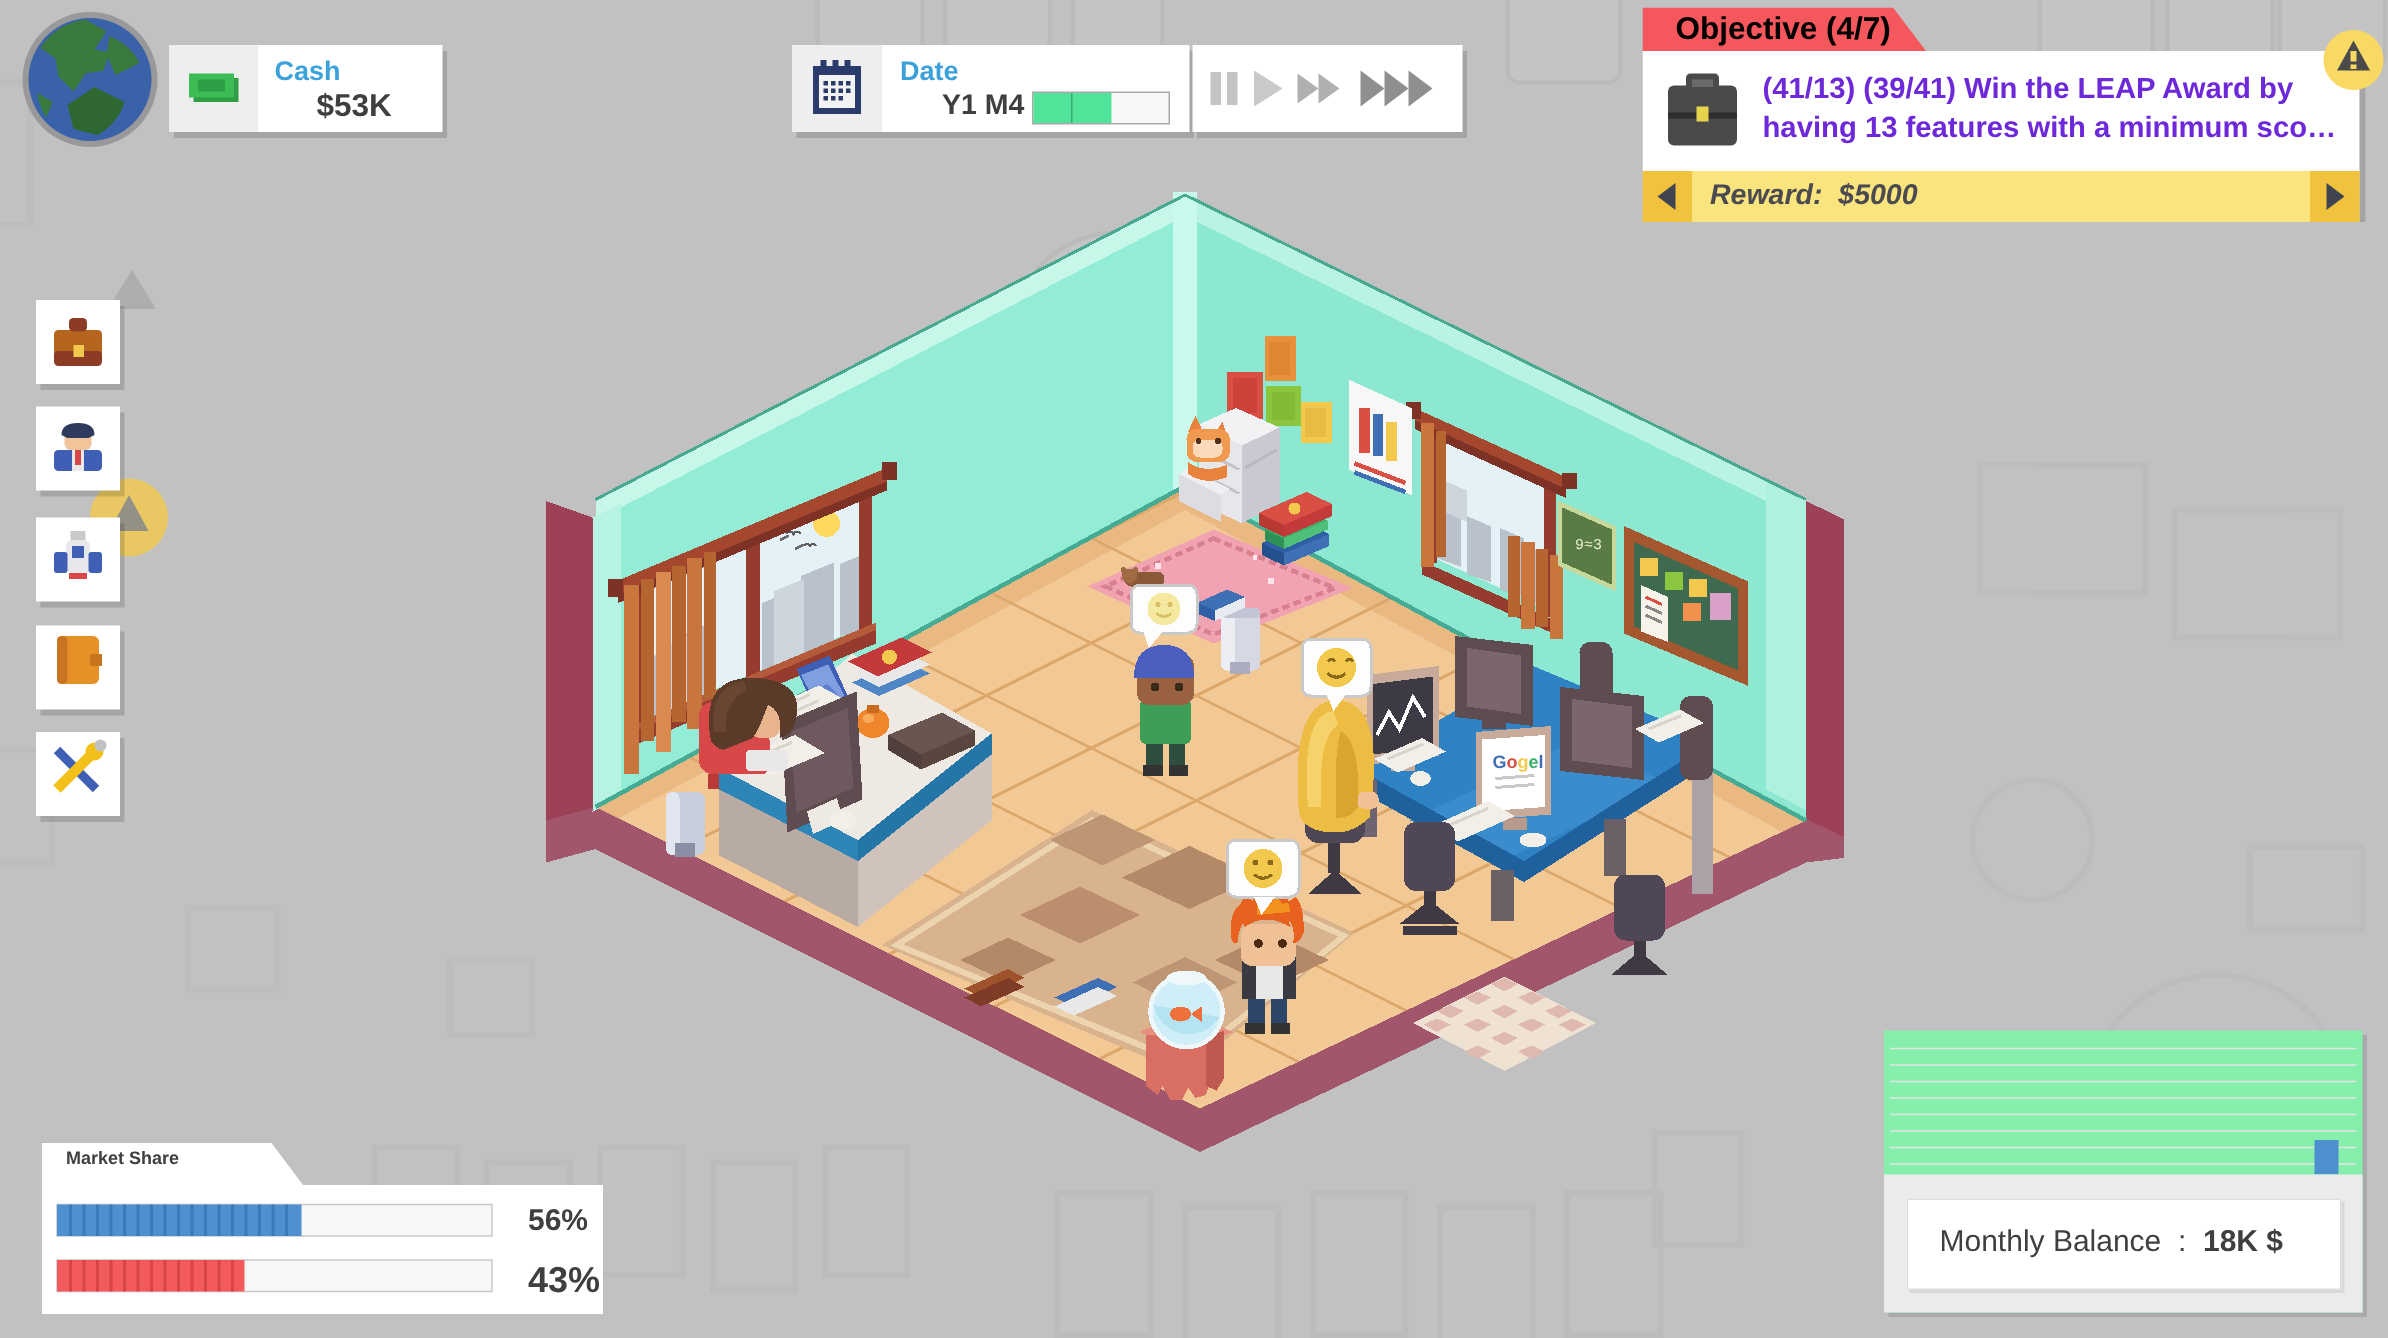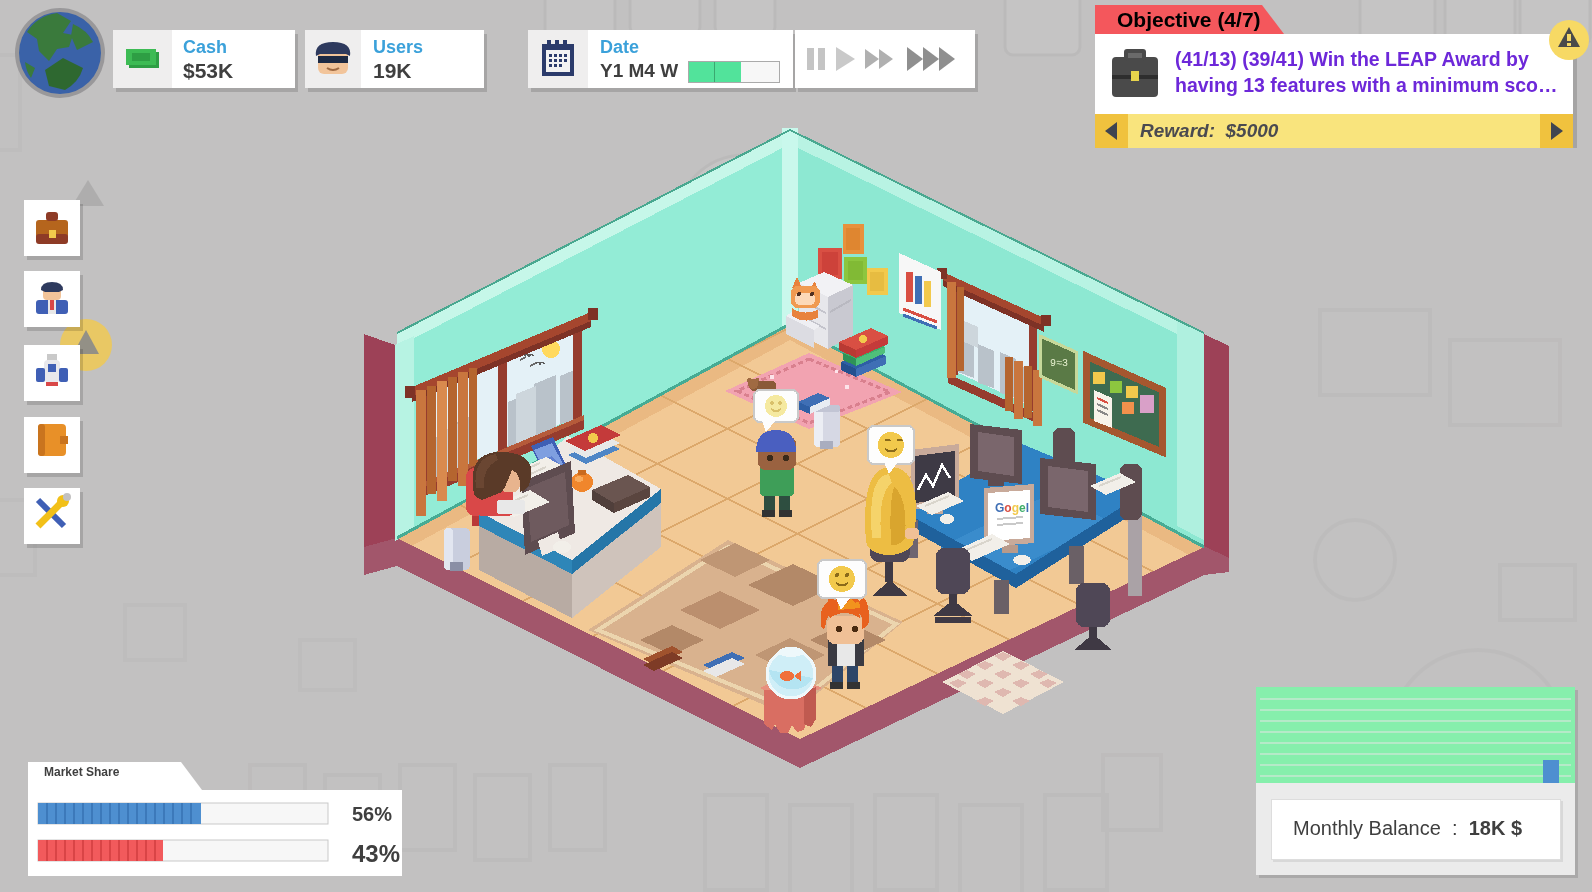--- a/index.html
+++ b/index.html
@@ -2,21 +2,21 @@
 <html><head>
 <meta charset="utf-8">
 <style>
   html,body{margin:0;padding:0;}
   #stage{position:relative;width:1592px;height:892px;background:#c2c1c1;overflow:hidden;
          font-family:"Liberation Sans",sans-serif;}
   .abs{position:absolute;}
   .panel{position:absolute;background:#fff;box-shadow:3px 4px 0 rgba(0,0,0,0.14);}
   .icbox{position:absolute;left:0;top:0;bottom:0;background:#efeeee;}
   .lbl{color:#3ba1da;font-weight:bold;font-size:18px;}
-  .val{color:#3f3f3f;font-weight:bold;font-size:21px;}
+  .val{color:#3f3f3f;font-weight:bold;font-size:21px;margin-left:28px;}
 </style>
 </head>
 <body>
 <div id="stage">
 
 <svg class="abs" width="1592" height="892" style="left:0;top:0">
   <g fill="none" stroke="#b6b5b5" stroke-width="4" opacity="0.35">
     <rect x="250" y="765" width="55" height="85"></rect>
     <rect x="325" y="775" width="55" height="85"></rect>
     <rect x="400" y="765" width="55" height="85"></rect>
@@ -509,31 +509,20 @@
   <div class="icbox" style="width:59px"></div>
   <svg class="abs" width="59" height="58" style="left:0;top:0">
     <rect x="16" y="22" width="30" height="16" fill="#2e9e44"></rect>
     <rect x="13" y="19" width="30" height="16" fill="#3dbb54"></rect>
     <rect x="19" y="23" width="18" height="8" fill="#2e9e44"></rect>
   </svg>
   <div class="abs lbl" style="left:70px;top:7px">Cash</div>
   <div class="abs val" style="left:70px;top:29px">$53K</div>
 </div>
 
-<div class="panel" style="left:305px;top:30px;width:179px;height:58px">
-  <div class="icbox" style="width:56px"></div>
-  <svg class="abs" width="56" height="58" style="left:0;top:0">
-    <rect x="13" y="14" width="30" height="30" rx="6" fill="#f2c49a"></rect>
-    <path d="M11 26 q-2 -14 17 -14 q19 0 17 14 l-4 -2 l-26 0 z" fill="#2e3a5e"></path>
-    <rect x="13" y="26" width="30" height="7" fill="#1e2a44"></rect>
-    <path d="M22 38 q6 4 12 0" stroke="#a06a42" stroke-width="2" fill="none"></path>
-  </svg>
-  <div class="abs lbl" style="left:68px;top:7px">Users</div>
-  <div class="abs val" style="left:68px;top:29px">19K</div>
-</div>
 
 <div class="panel" style="left:528px;top:30px;width:265px;height:58px">
   <div class="icbox" style="width:60px"></div>
   <svg class="abs" width="60" height="58" style="left:0;top:0">
     <rect x="14" y="14" width="32" height="32" fill="#2b3b6b"></rect>
     <rect x="18" y="20" width="24" height="22" fill="#f2f2f2"></rect>
     <rect x="19" y="10" width="4" height="8" fill="#2b3b6b"></rect>
     <rect x="27" y="10" width="4" height="8" fill="#2b3b6b"></rect>
     <rect x="35" y="10" width="4" height="8" fill="#2b3b6b"></rect>
     <g fill="#2b3b6b">

